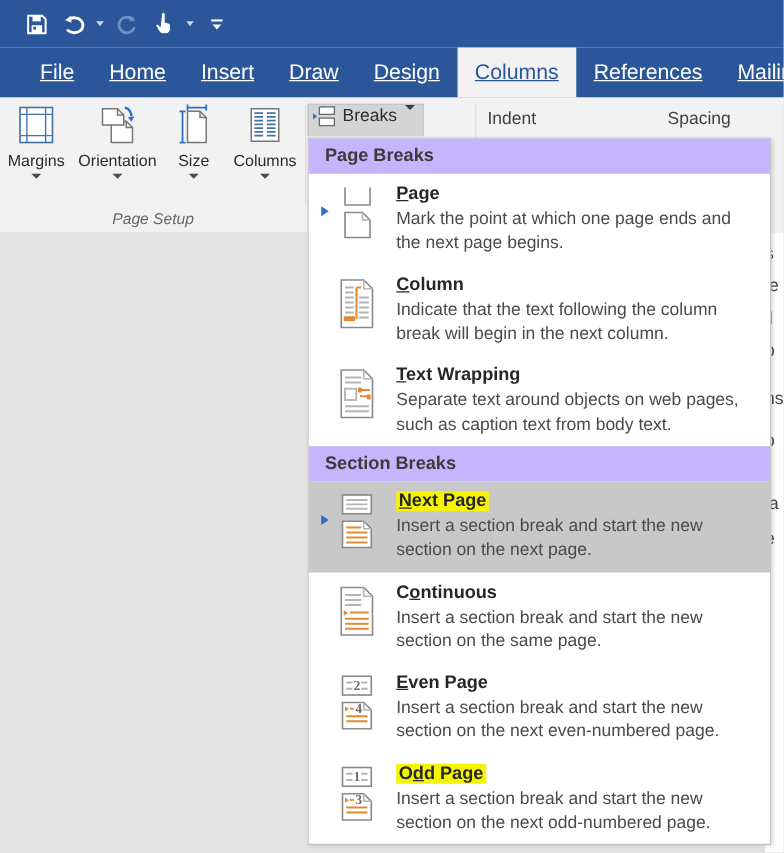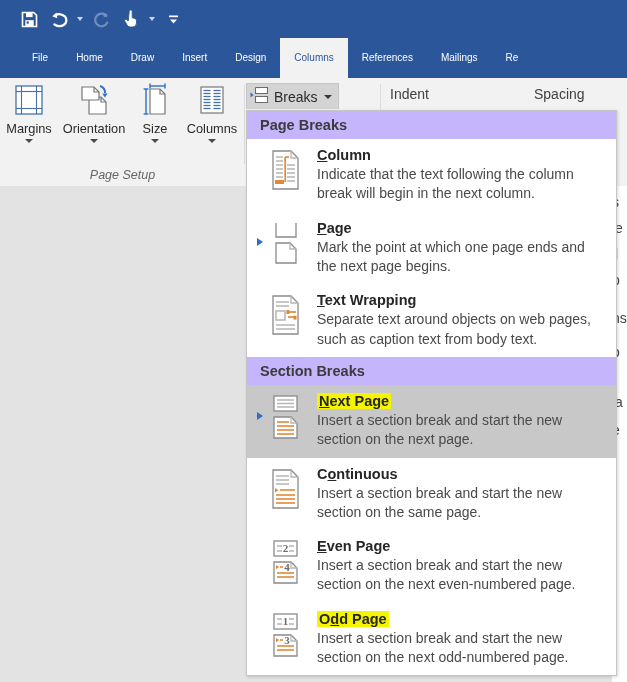--- a/index.html
+++ b/index.html
@@ -32,21 +32,21 @@
   }
 
   
   .tabstrip{
     position:absolute;left:0;top:38px;width:627px;height:40px;
     background:#2b579a;
   }
   .tabs{display:flex;align-items:flex-end;height:40px;padding-left:18px;}
   .tab{
     height:40px;line-height:40px;padding:0 14px;
-    color:#ffffff;font-size:10px;white-space:nowrap;cursor:default;
+    color:#ffffff;font-size:17px;white-space:nowrap;cursor:default;text-decoration:underline;
   }
   .tab.active{
     background:#f2f2f2;color:#2b579a;
   }
 
   
   .ribbon{
     position:absolute;left:0;top:78px;width:627px;height:108px;
     background:#f2f2f2;border-bottom:1px solid #d4d4d4;
   }
@@ -65,21 +65,21 @@
   }
   .bigbtn .ic{height:36px;display:flex;align-items:center;justify-content:center;}
   .bigbtn .lb{font-size:12.8px;color:#2b2b2b;margin-top:3px;white-space:nowrap;}
   .bigbtn .dc{margin-top:3px;width:0;height:0;
     border-left:4px solid transparent;border-right:4px solid transparent;border-top:4px solid #4a4a4a;}
 
   
   .breaks-btn{
     position:absolute;left:246px;top:5px;width:93px;height:26px;
     background:#d4d4d4;border:1px solid #c6c6c6;border-bottom:none;
-    display:flex;align-items:center;padding-left:3px;cursor:default;box-sizing:border-box;
+    display:flex;padding-left:3px;cursor:default;box-sizing:border-box;
   }
   .breaks-btn .lb{font-size:14px;color:#2b2b2b;margin-left:4px;}
   .breaks-btn .dc{margin-left:6px;width:0;height:0;
     border-left:4px solid transparent;border-right:4px solid transparent;border-top:4.5px solid #3a3a3a;}
 
   .rb-txt{position:absolute;font-size:14px;color:#404040;top:8px;}
   .rb-indent{left:390px;}
   .rb-spacing{left:534px;}
 
   
@@ -183,22 +183,22 @@
         </svg>
       </div>
 
     </div>
   </div>
 
   <div class="tabstrip">
     <div class="tabs">
       <div class="tab">File</div>
       <div class="tab">Home</div>
+      <div class="tab">Insert</div>
       <div class="tab">Draw</div>
-      <div class="tab">Insert</div>
       <div class="tab">Design</div>
       <div class="tab active">Columns</div>
       <div class="tab">References</div>
       <div class="tab">Mailings</div>
       <div class="tab">Re</div>
     </div>
   </div>
 
   <div class="ribbon">
 
@@ -314,20 +314,35 @@
     <span style="top:208px;">la</span>
     <span style="top:236px;">e</span>
   </div>
 
   <div class="menu">
 
     <div class="menu-header">Page Breaks</div>
 
     <div class="menu-item">
       <div class="mi-icon">
+        <div class="ic-tri"></div>
+        <svg width="36" height="44" viewBox="0 0 36 44" aria-hidden="true">
+          <path d="M8 2 v14 h20 v-14" fill="none" stroke="#8a8a8a" stroke-width="1.3"></path>
+          <path d="M8 22 h14 l6 6 v14 h-20 z" fill="#ffffff" stroke="#8a8a8a" stroke-width="1.3"></path>
+          <path d="M22 22 v6 h6" fill="none" stroke="#b5b5b5" stroke-width="1.3"></path>
+        </svg>
+      </div>
+      <div class="mi-body">
+        <div class="mi-title"><u>P</u>age</div>
+        <div class="mi-desc">Mark the point at which one page ends and the next page begins.</div>
+      </div>
+    </div>
+
+    <div class="menu-item">
+      <div class="mi-icon">
         <svg width="36" height="44" viewBox="0 0 36 44" aria-hidden="true">
           <path d="M5 3 h18 l7 7 v31 h-25 z" fill="#ffffff" stroke="#8a8a8a" stroke-width="1.3"></path>
           <path d="M23 3 v7 h7" fill="none" stroke="#b5b5b5" stroke-width="1.3"></path>
           <g stroke="#b5b5b5" stroke-width="1.5">
             <line x1="8" y1="9" x2="15" y2="9"></line>
               <line x1="8" y1="13" x2="15" y2="13"></line>
             <line x1="8" y1="17" x2="15" y2="17"></line>
               <line x1="8" y1="21" x2="15" y2="21"></line>
             <line x1="8" y1="25" x2="15" y2="25"></line>
               <line x1="8" y1="29" x2="15" y2="29"></line>
@@ -346,35 +361,20 @@
         </svg>
       </div>
       <div class="mi-body">
         <div class="mi-title"><u>C</u>olumn</div>
         <div class="mi-desc">Indicate that the text following the column break will begin in the next column.</div>
       </div>
     </div>
 
     <div class="menu-item">
       <div class="mi-icon">
-        <div class="ic-tri"></div>
-        <svg width="36" height="44" viewBox="0 0 36 44" aria-hidden="true">
-          <path d="M8 2 v14 h20 v-14" fill="none" stroke="#8a8a8a" stroke-width="1.3"></path>
-          <path d="M8 22 h14 l6 6 v14 h-20 z" fill="#ffffff" stroke="#8a8a8a" stroke-width="1.3"></path>
-          <path d="M22 22 v6 h6" fill="none" stroke="#b5b5b5" stroke-width="1.3"></path>
-        </svg>
-      </div>
-      <div class="mi-body">
-        <div class="mi-title"><u>P</u>age</div>
-        <div class="mi-desc">Mark the point at which one page ends and the next page begins.</div>
-      </div>
-    </div>
-
-    <div class="menu-item">
-      <div class="mi-icon">
         <svg width="36" height="44" viewBox="0 0 36 44" aria-hidden="true">
           <path d="M5 3 h18 l7 7 v31 h-25 z" fill="#ffffff" stroke="#8a8a8a" stroke-width="1.3"></path>
           <path d="M23 3 v7 h7" fill="none" stroke="#b5b5b5" stroke-width="1.3"></path>
           <g stroke="#b5b5b5" stroke-width="1.5">
             <line x1="8" y1="9" x2="21" y2="9"></line>
               <line x1="8" y1="13" x2="21" y2="13"></line>
             <line x1="8" y1="32" x2="27" y2="32"></line>
               <line x1="8" y1="36" x2="27" y2="36"></line>
           </g>
           <rect x="8" y="18" width="9" height="9" fill="none" stroke="#b5b5b5" stroke-width="1.5"></rect>

